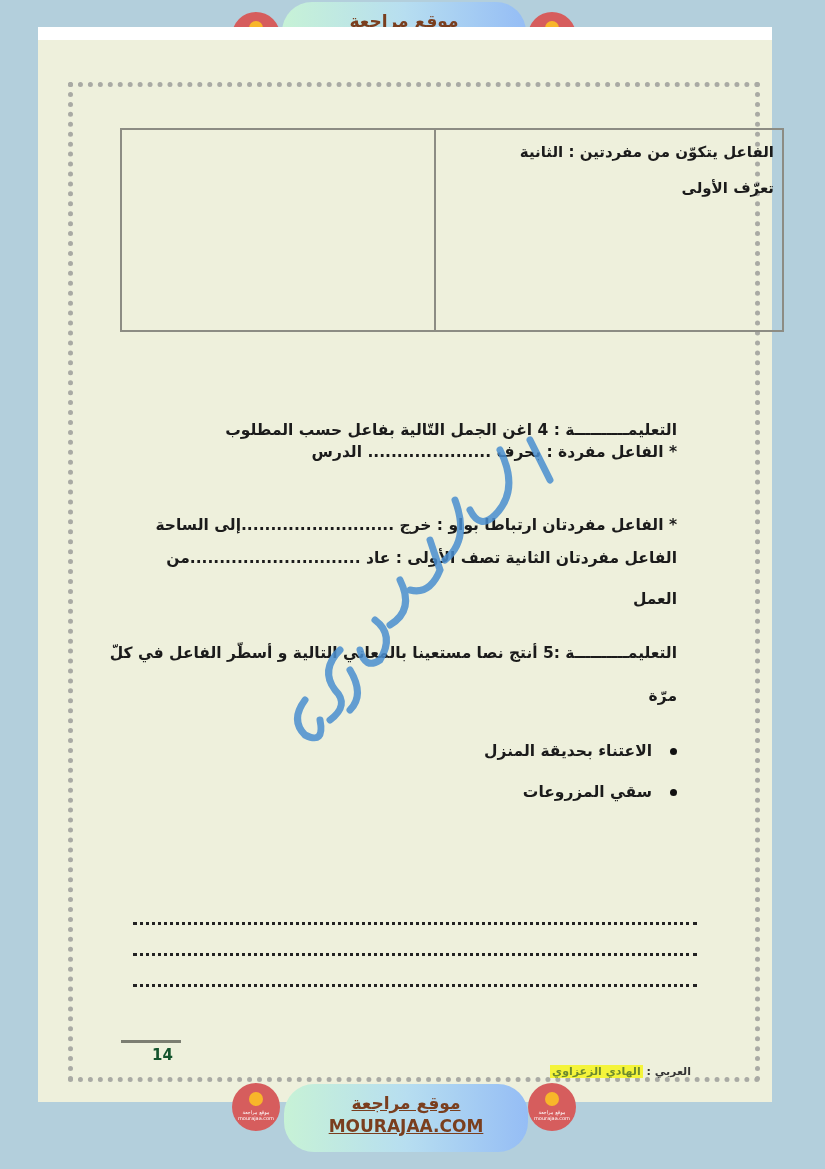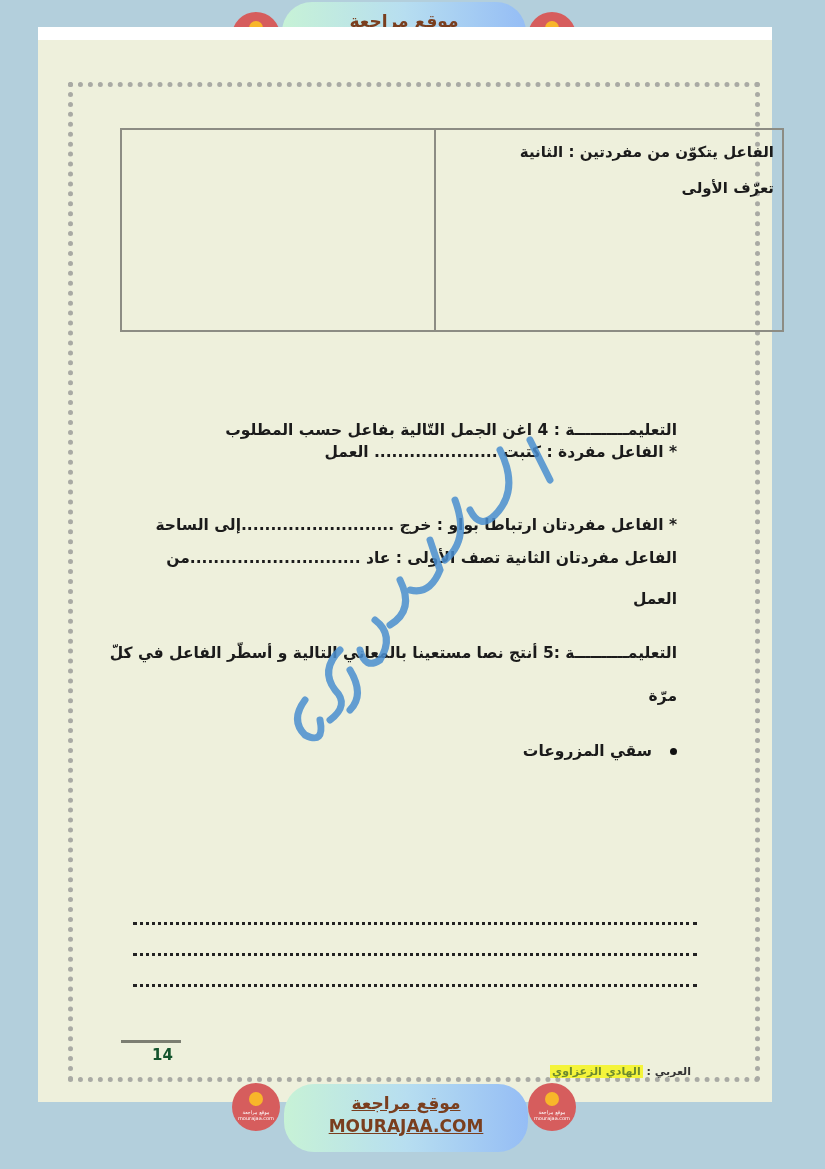--- a/index.html
+++ b/index.html
@@ -87,29 +87,30 @@
     <td class="right">
       <div>الفاعل يتكوّن من مفردتين : الثانية</div>
       <div>تعرّف الأولى</div>
     </td>
     <td class="left"></td>
   </tr>
 </tbody>
   </table>
 
 <div class="line" style="top:389px;right:148px;margin-top:32px;">التعليمــــــــــة : 4 اغن الجمل التّالية بفاعل حسب المطلوب</div>
-<div class="line" style="top:443px;right:148px;">* الفاعل مفردة : كتبت ..................... العمل</div>
+<div class="line" style="top:443px;right:148px;">* الفاعل مفردة : بحرف ..................... الدرس</div>
 <div class="line" style="top:495px;right:148px;margin-top:21px;">* الفاعل مفردتان ارتباطا بواو : خرج ..........................إلى الساحة</div>
 <div class="line" style="top:549px;right:148px;">الفاعل مفردتان الثانية تصف الأولى : عاد .............................من</div>
 <div class="line" style="top:590px;right:148px;">العمل</div>
 
 <div class="line" style="top:644px;right:148px;margin-left:32px;">التعليمــــــــــة :5 أنتج نصا مستعينا بالمعاني التالية و أسطّر الفاعل في كلّ</div>
 <div class="line" style="top:687px;right:148px;">مرّة</div>
 
 <ul class="bullets">
+  <li><span class="dot"></span><span>الاعتناء بحديقة المنزل</span></li>
   <li><span class="dot"></span><span>سقي المزروعات</span></li>
 </ul>
 
 <div class="dots" style="top:922px;"></div>
 <div class="dots" style="top:953px;"></div>
 <div class="dots" style="top:984px;"></div>
 
 <svg class="watermark" viewBox="0 0 290 330">
   <g fill="none" stroke="#4a8fd0" stroke-width="7" stroke-linecap="round" opacity="0.85">
     <path d="M250 20 L270 60"></path>

